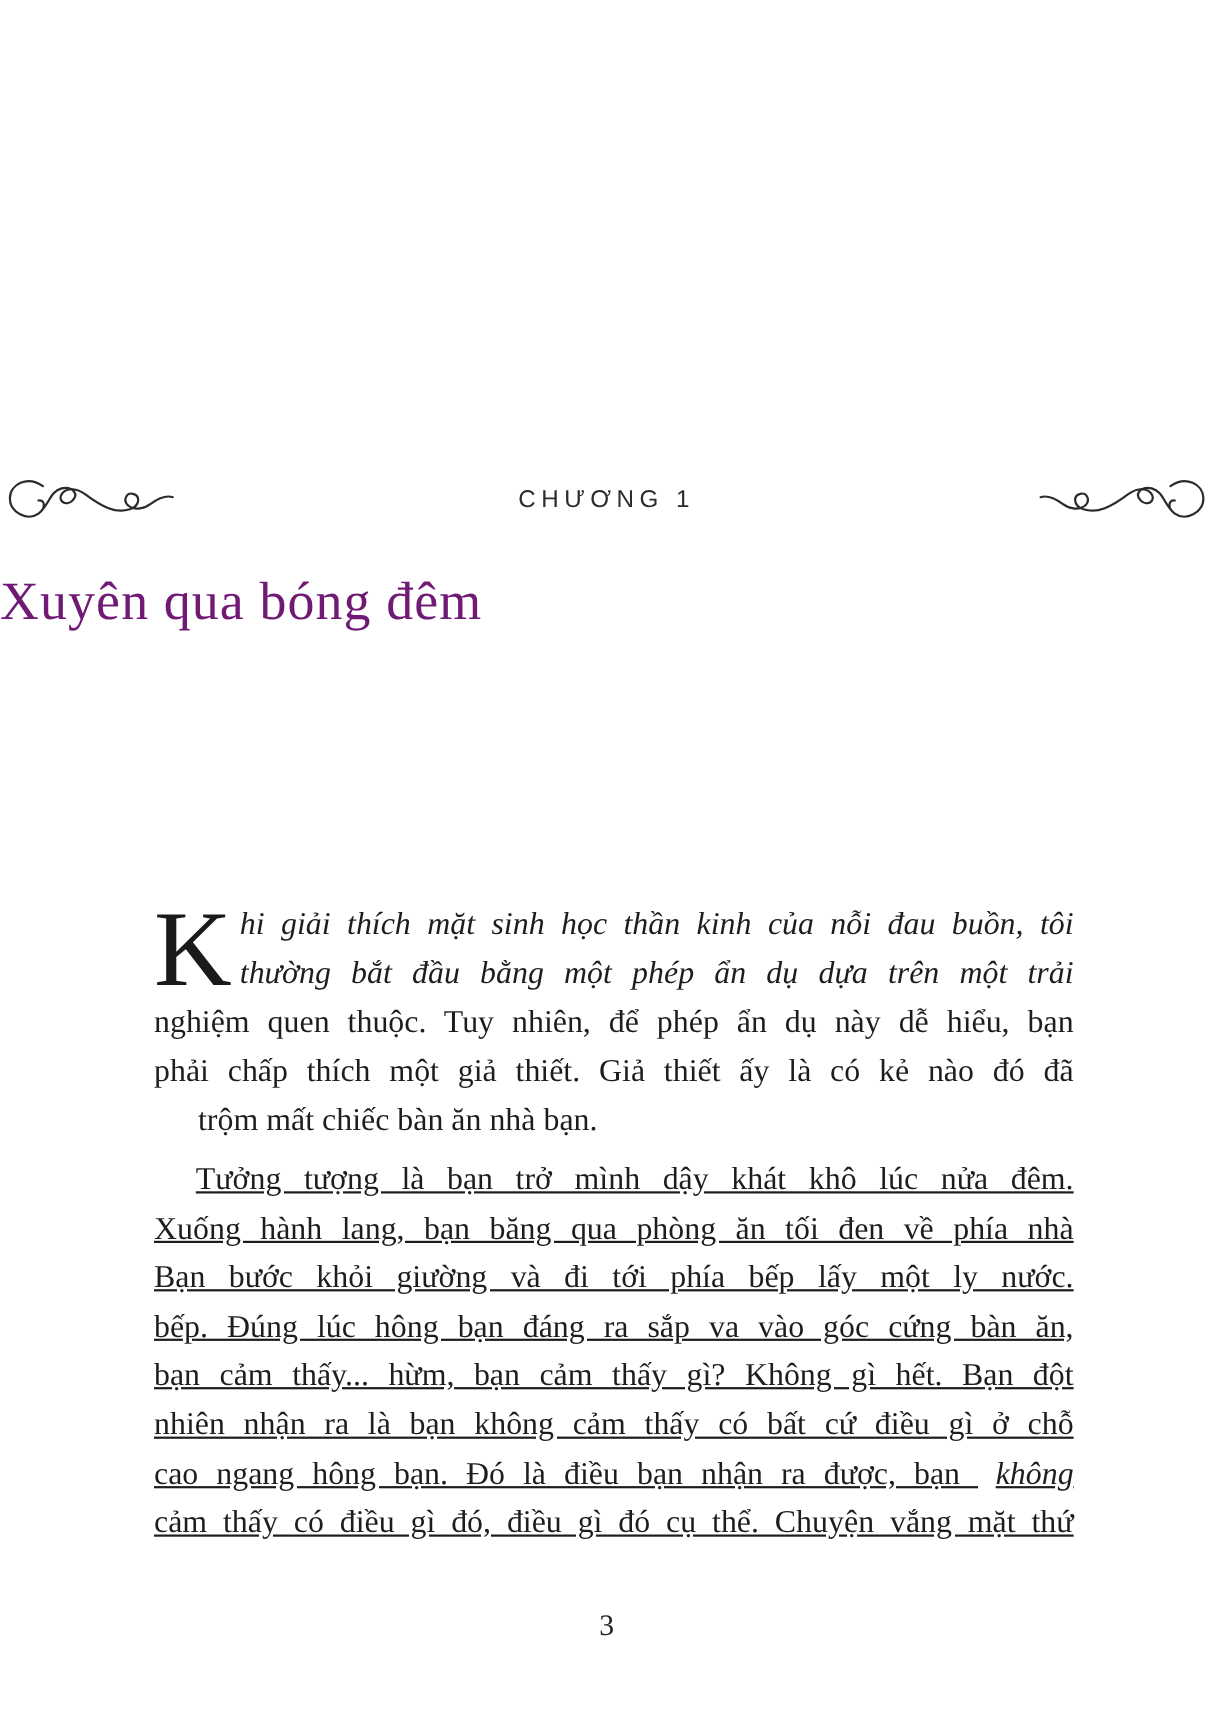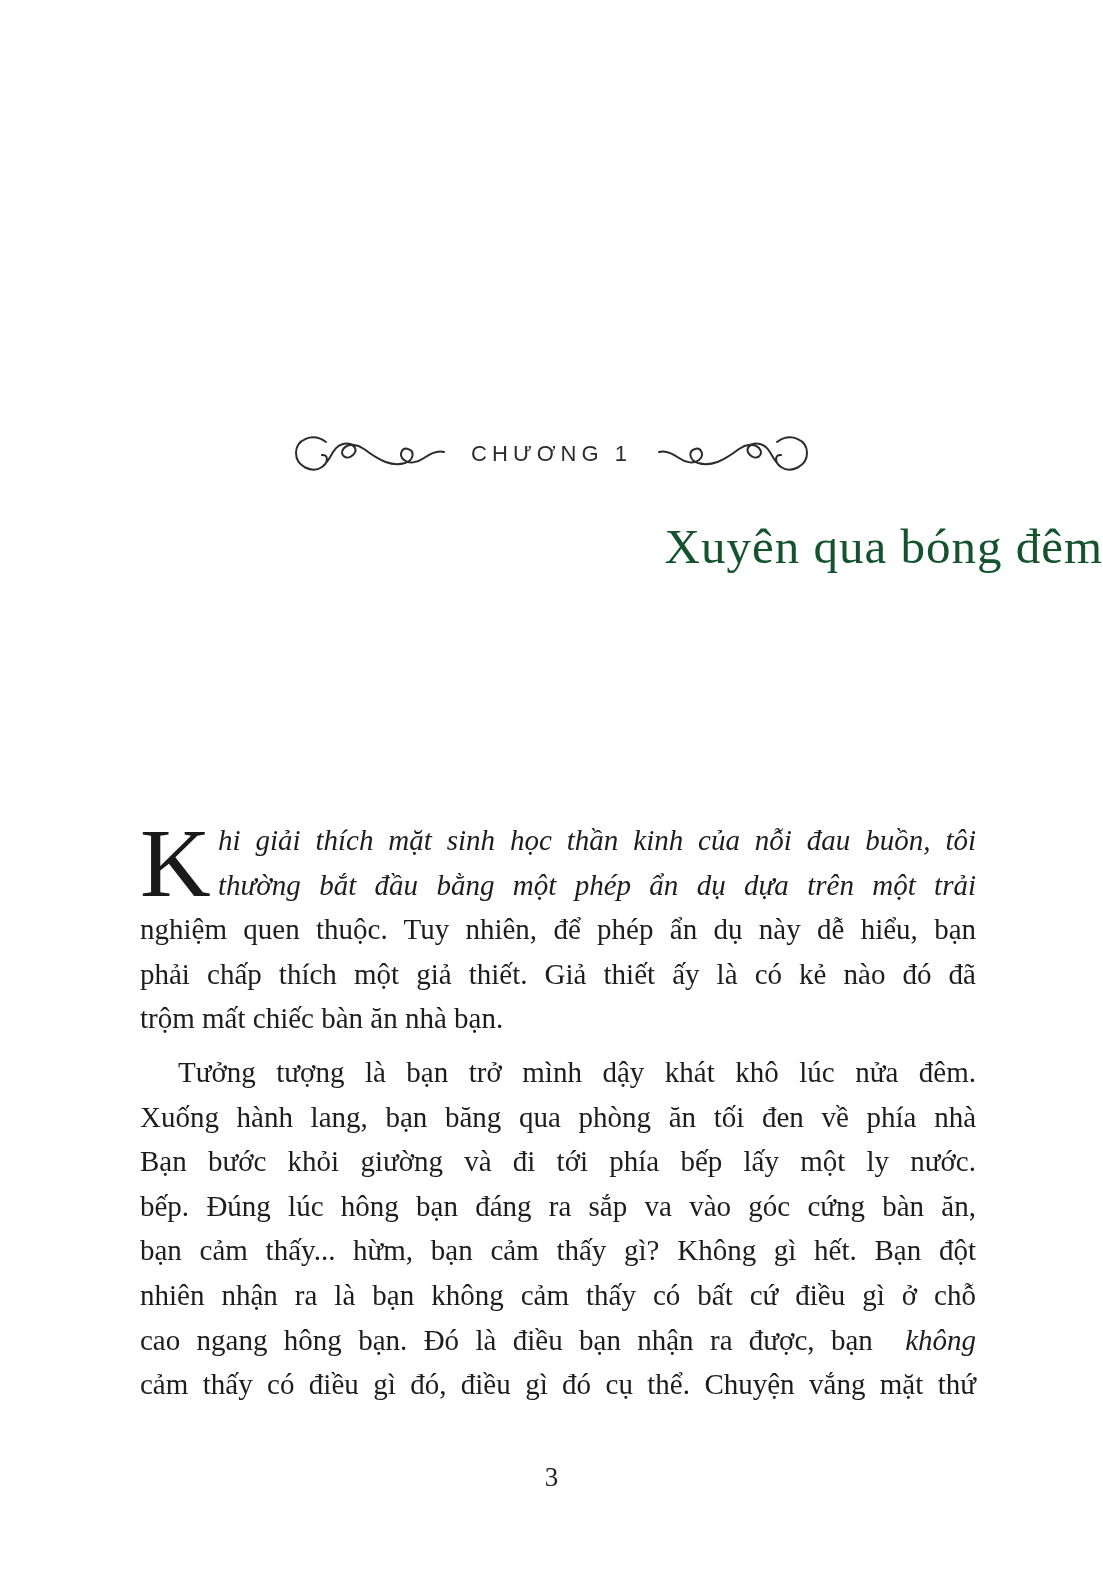--- a/index.html
+++ b/index.html
@@ -18,21 +18,21 @@
   }
 
   
   .chapter-header {
     position: absolute;
     top: 432px;
     left: 0;
     width: 100%;
     display: flex;
     align-items: center;
-    justify-content: center;
+    justify-content: space-between;
     gap: 22px;
   }
   .chapter-label {
     font-family: "Liberation Sans", "DejaVu Sans", sans-serif;
     font-size: 22px;
     letter-spacing: 5px;
     color: #2c2c2c;
     white-space: nowrap;
     transform: translateY(-2px);
   }
@@ -51,24 +51,24 @@
     stroke-linecap: round;
   }
 
   
   .chapter-title {
     position: absolute;
     top: 518px;
     left: 0;
     width: 100%;
     margin: 0;
-    text-align: right;
+    text-align: left;
     font-size: 49px;
     font-weight: 400;
-    color: #14532d;
+    color: #701a75;
     letter-spacing: 1px;
   }
 
   
   .body-block {
     position: absolute;
     top: 818px;
     left: 140px;
     width: 836px;
     font-size: 29px;
@@ -76,30 +76,32 @@
   }
   .line {
     line-height: 44.6px;
     height: 44.6px;
     text-align: justify;
     text-align-last: justify;
     white-space: nowrap;
   }
   .line.no-just {
     text-align-last: left;
+    margin-left: 40px;
   }
   .line.cap-indent {
     margin-left: 78px;
     font-style: italic;
   }
   .line.para-indent {
     text-indent: 38px;
   }
   .para2 {
     margin-top: 9px;
+    text-decoration: underline;
   }
   .dropcap {
     position: absolute;
     left: 0;
     top: 2px;
     font-size: 98px;
     line-height: 86px;
     color: #1a1a1a;
   }
   em { font-style: italic; margin-left: 16px; }

